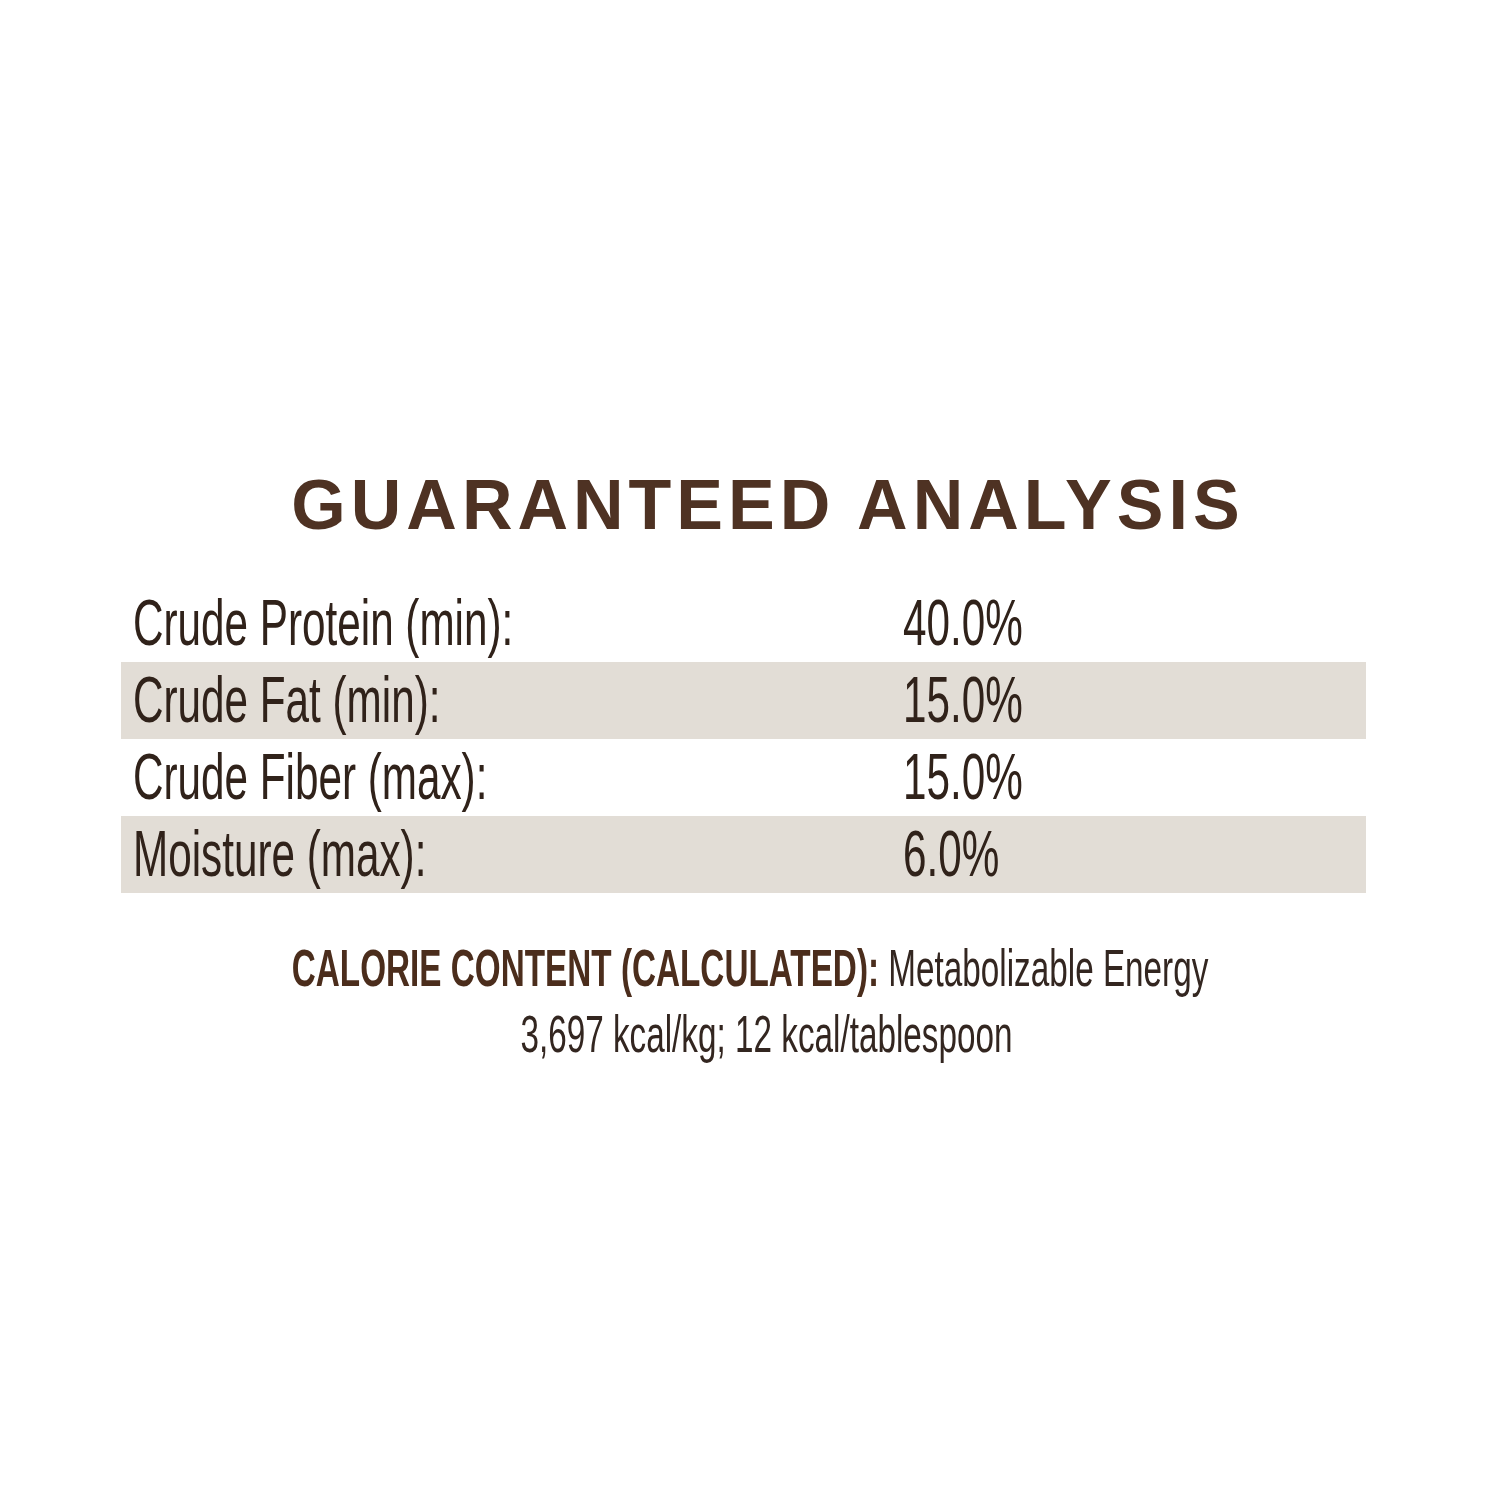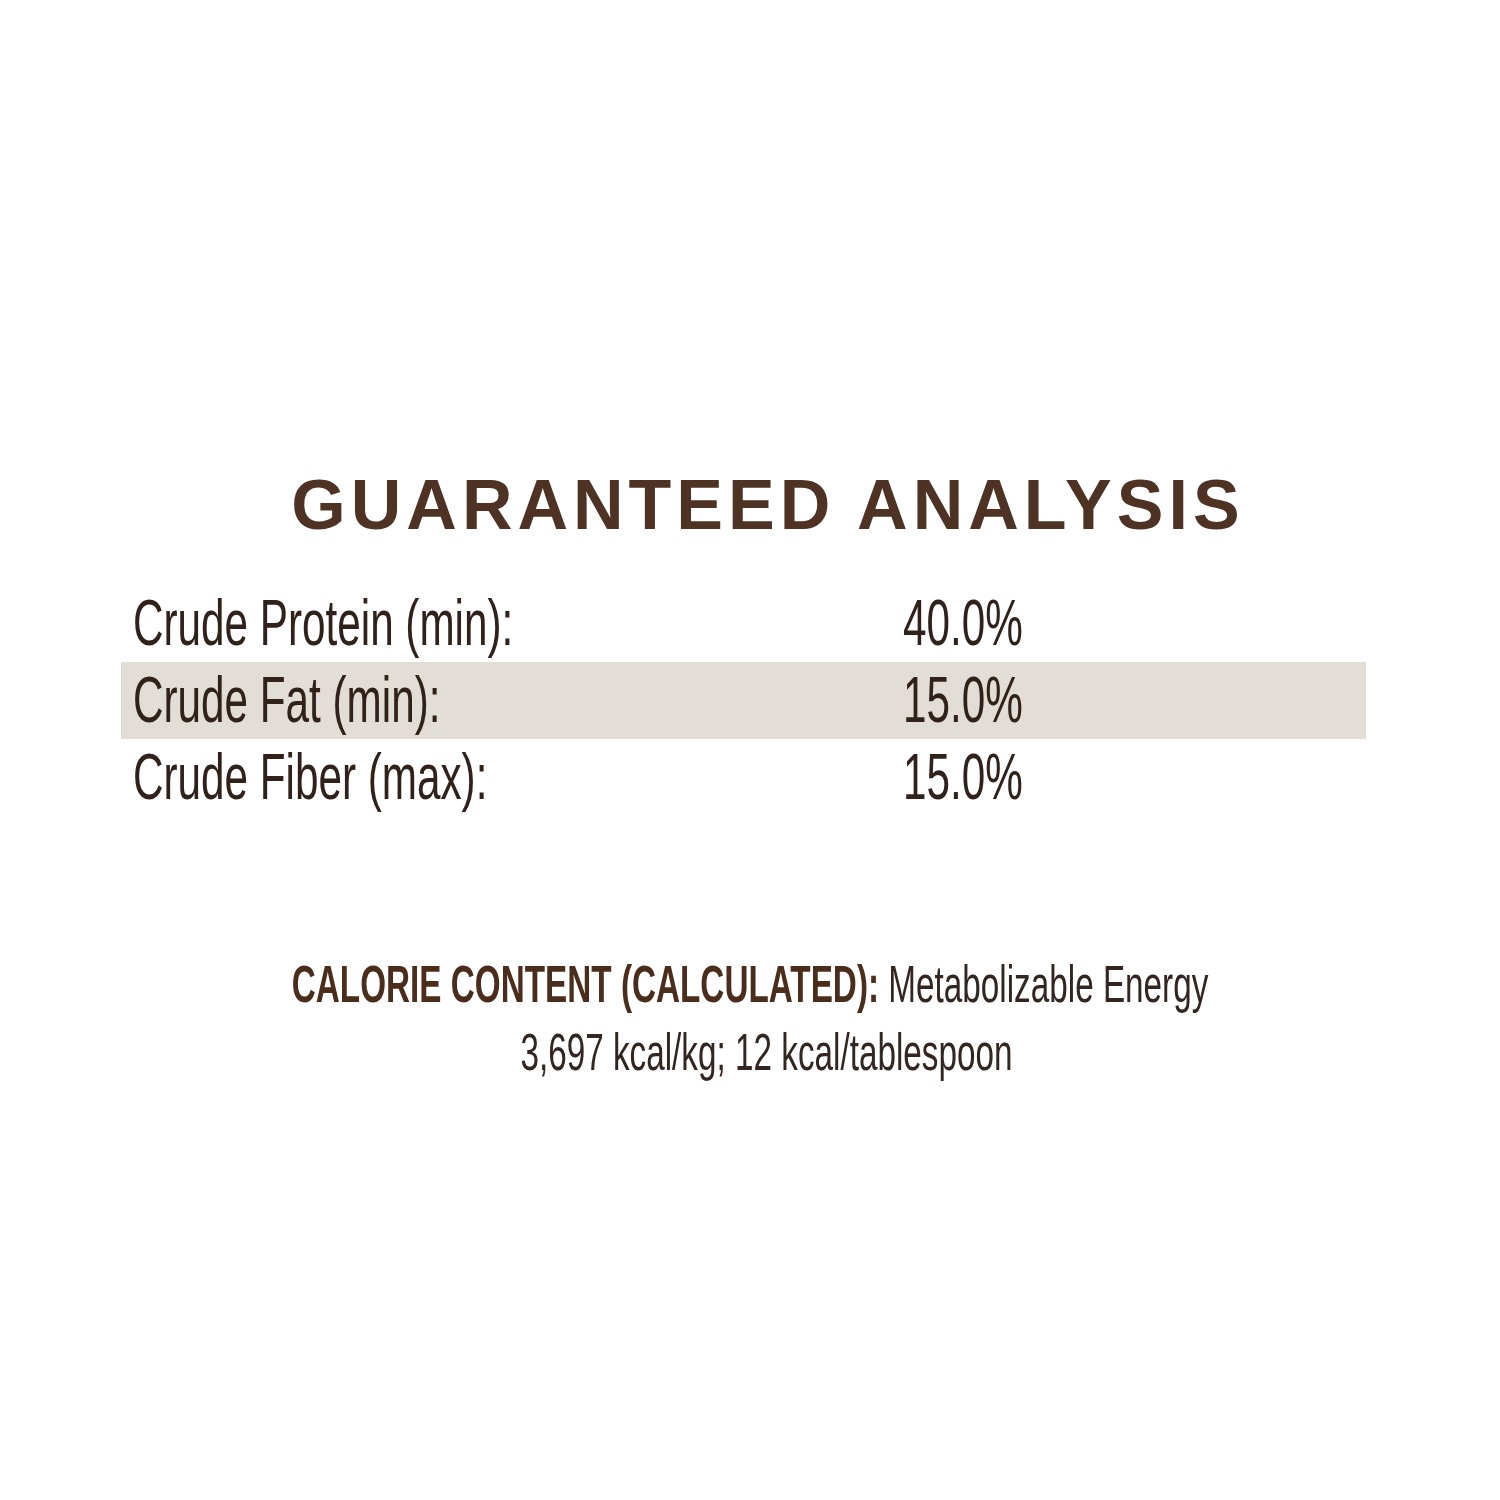--- a/index.html
+++ b/index.html
@@ -62,23 +62,23 @@
     top: 942px;
     left: 0;
     width: 1500px;
     text-align: center;
     color: var(--cal-text-color, #332620);
   }
   .cal-line {
     font-size: 52px;
     line-height: 1;
     white-space: nowrap;
-    margin-top: 16px;
   }
   .cal-line + .cal-line {
+    margin-top: 14px;
     padding-left: 32px;
   }
   .cal-scale {
     display: inline-block;
     transform: scaleX(0.64);
     transform-origin: center center;
     white-space: nowrap;
   }
   .cal-bold {
     font-weight: 700;
@@ -98,20 +98,24 @@
       <span class="cell value">40.0%</span>
     </div>
     <div class="row shaded">
       <span class="cell label">Crude Fat (min):</span>
       <span class="cell value">15.0%</span>
     </div>
     <div class="row">
       <span class="cell label">Crude Fiber (max):</span>
       <span class="cell value">15.0%</span>
     </div>
+    <div class="row shaded">
+      <span class="cell label">Moisture (max):</span>
+      <span class="cell value">6.0%</span>
+    </div>
   </div>
 
   <div class="calorie">
     <div class="cal-line">
       <span class="cal-scale">
         <span class="cal-bold">CALORIE CONTENT (CALCULATED):</span>
         <span class="cal-reg">Metabolizable Energy</span>
       </span>
     </div>
     <div class="cal-line">

